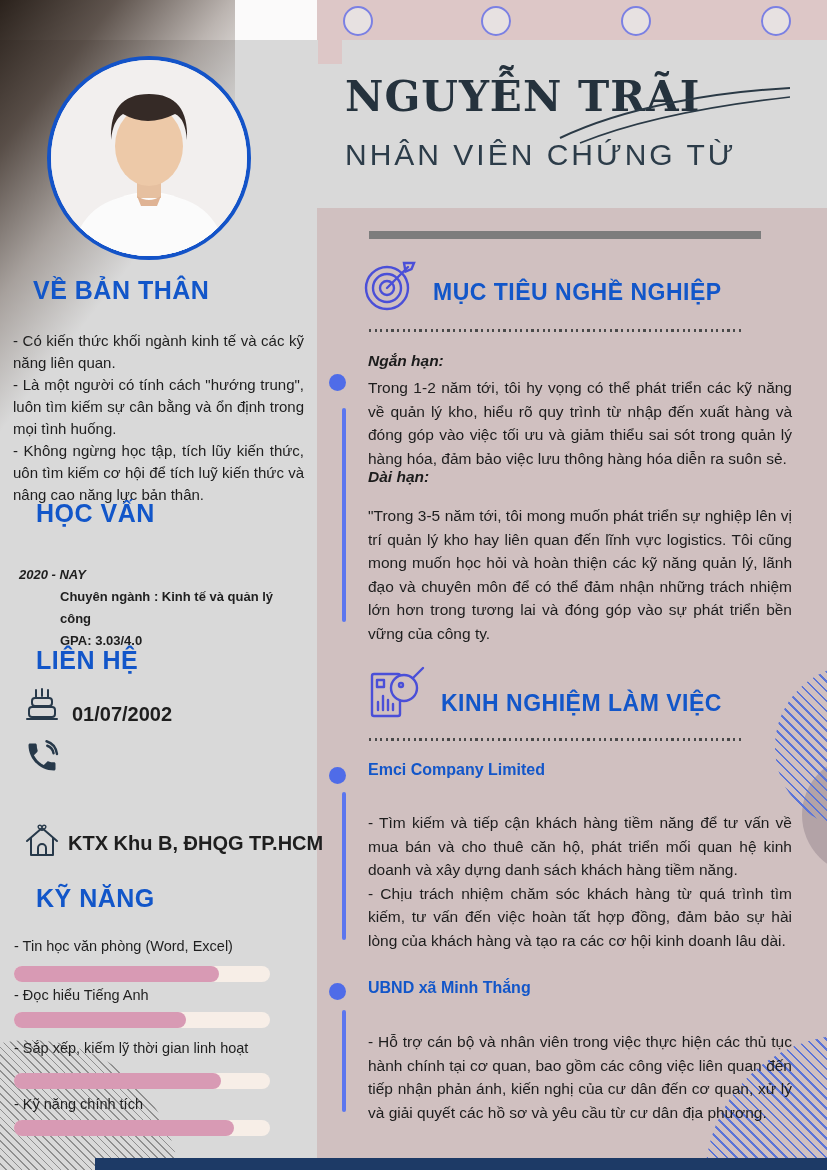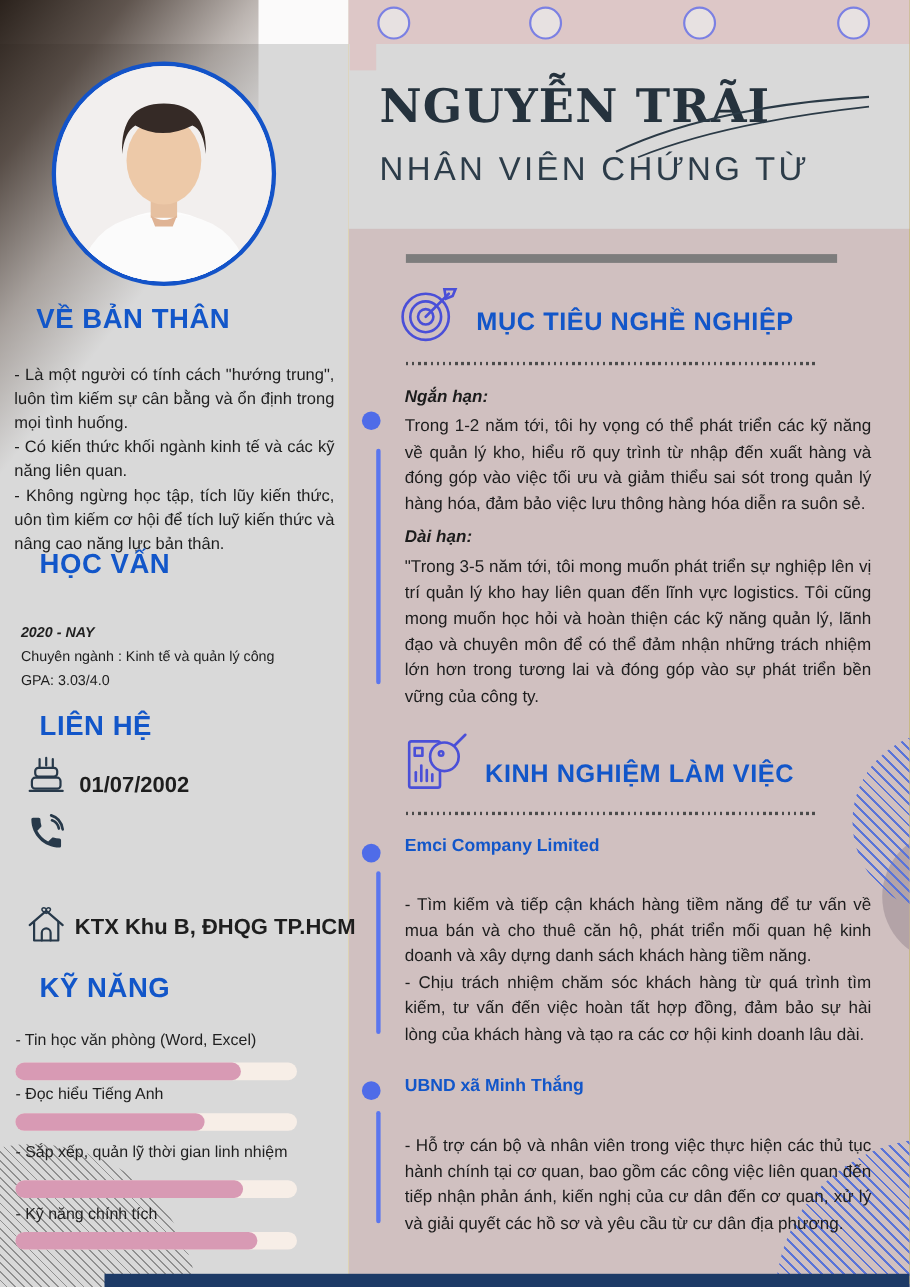--- a/index.html
+++ b/index.html
@@ -1,16 +1,16 @@
 <!DOCTYPE html>
 <html><head>
 <meta charset="utf-8">
 <style>
   html,body{margin:0;padding:0;background:#888;}
-  .page{position:relative;width:827px;height:1170px;margin:0 auto;background:#fde047;
+  .page{position:relative;width:827px;height:1170px;margin:0 auto;background:#fef9c3;
         overflow:hidden;font-family:"Liberation Sans","DejaVu Sans",sans-serif;}
 
   
   .left-col{position:absolute;left:0;top:0;width:317px;height:1170px;background:#d9d9d9;}
   .left-top-white{position:absolute;left:0;top:0;width:317px;height:40px;background:#fbfafa;}
   .right-col{position:absolute;left:317px;top:0;width:510px;height:1170px;background:#d0c0c0;}
   .top-band{position:absolute;left:317px;top:0;width:510px;height:40px;background:#ddc7c7;}
   .name-band{position:absolute;left:317px;top:40px;width:510px;height:168px;background:#d9d9d9;}
   .band-square{position:absolute;left:318px;top:40px;width:24px;height:24px;background:#ddc7c7;}
 
@@ -58,21 +58,21 @@
   .blue-dot{position:absolute;width:17px;height:17px;border-radius:50%;background:#4f6ce8;left:329px;z-index:6;}
   .blue-line{position:absolute;width:4px;background:#5b76ee;left:342px;z-index:6;border-radius:2px;}
   .company{position:absolute;left:368px;color:#1256c9;font-weight:bold;font-size:16px;z-index:6;}
   .role{position:absolute;left:368px;color:#1d1d1d;font-size:15.5px;z-index:6;}
   .role .period{font-style:italic;}
 
   
   .about-txt{position:absolute;left:13px;top:330px;width:291px;z-index:6;}
   .edu-block{position:absolute;left:19px;top:564px;width:280px;z-index:6;font-size:13px;line-height:22px;color:#1e1e1e;}
   .edu-period{font-style:italic;font-weight:bold;}
-  .edu-strong{font-weight:400;}
+  .edu-strong{font-weight:700;margin-left:41px;}
   .contact-txt{position:absolute;color:#1e1e1e;font-size:20px;font-weight:600;z-index:6;}
   .ct1{left:72px;top:703px}.ct2{left:68px;top:832px}
   .c-icon{position:absolute;z-index:6;}
   .ci-cake{left:24px;top:686px}.ci-phone{left:24px;top:739px}.ci-house{left:22px;top:820px}
 
   .skill-label{position:absolute;left:14px;color:#1f1f1f;font-size:14.5px;font-weight:500;z-index:6;}
   .sl1{top:938px}.sl2{top:987px}.sl3{top:1040px}.sl4{top:1096px}
   .skill-track{position:absolute;left:14px;width:256px;height:16px;border-radius:8px;background:#f7eee7;z-index:6;}
   .st1{top:966px}.st2{top:1012px}.st3{top:1073px}.st4{top:1120px}
   .skill-fill{height:16px;border-radius:8px;background:#d89ab4;}
@@ -115,22 +115,22 @@
 
   <div class="cv-name">NGUYỄN TRÃI</div>
   <div class="cv-title">NHÂN VIÊN CHỨNG TỪ</div>
   <svg class="swoosh" width="245" height="58" viewBox="0 0 245 58">
     <path d="M8 52 C 75 20, 165 6, 238 2" stroke="#2b3a46" stroke-width="2" fill="none"></path>
     <path d="M28 57 C 95 30, 175 18, 238 11" stroke="#2b3a46" stroke-width="1.6" fill="none"></path>
   </svg>
 
   <div class="h-blue" style="left:33px;top:276px">VỀ BẢN THÂN</div>
   <div class="about-txt body-txt">
+    <div>-  Có kiến thức khối ngành kinh tế và các kỹ năng liên quan.</div>
     <div>- Là một người có tính cách "hướng trung", luôn tìm kiếm sự cân bằng và ổn định trong mọi tình huống.</div>
-    <div>-  Có kiến thức khối ngành kinh tế và các kỹ năng liên quan.</div>
     <div>-  Không ngừng học tập, tích lũy kiến thức, uôn tìm kiếm cơ hội để tích luỹ kiến thức và nâng cao năng lực bản thân.</div>
   </div>
 
   <div class="h-blue" style="left:36px;top:499px">HỌC VẤN</div>
   <div class="edu-block">
     <div class="edu-period">2020 - NAY</div>
     <div class="edu-strong">Chuyên ngành : Kinh tế và quản lý công</div>
     <div class="edu-strong">GPA: 3.03/4.0</div>
   </div>
 
@@ -163,21 +163,21 @@
 
   <div class="h-blue" style="left:36px;top:884px">KỸ NĂNG</div>
   <div class="skill-label sl1">- Tin học văn phòng (Word, Excel)</div>
   <div class="skill-track st1">
       <div class="skill-fill" style="width: 80%;"></div>
     </div>
   <div class="skill-label sl2">- Đọc hiểu Tiếng Anh</div>
   <div class="skill-track st2">
       <div class="skill-fill" style="width: 67%;"></div>
     </div>
-  <div class="skill-label sl3">- Sắp xếp, quản lỹ thời gian linh nhiệm</div>
+  <div class="skill-label sl3">- Sắp xếp, kiếm lỹ thời gian linh hoạt</div>
   <div class="skill-track st3">
       <div class="skill-fill" style="width: 81%;"></div>
     </div>
   <div class="skill-label sl4">- Kỹ năng chính tích</div>
   <div class="skill-track st4">
       <div class="skill-fill" style="width: 86%;"></div>
     </div>
 
   <div class="grey-divider"></div>
   <svg class="sec-icon obj-icon" width="58" height="58" viewBox="0 0 58 58">
@@ -188,21 +188,21 @@
       <line x1="25" y1="33" x2="46" y2="12"></line>
       <path d="M42 8 l10 0 l-2.5 6 l-6 2.5 z"></path>
     </g>
   </svg>
   <div class="sec-head obj-head">MỤC TIÊU NGHỀ NGHIỆP</div>
   <div class="dotted dot1"></div>
   <div class="blue-dot" style="top:374px"></div>
   <div class="blue-line" style="top:408px;height:214px"></div>
   <div class="r-label" style="top:352px">Ngắn hạn:</div>
   <div class="r-par" style="top:376px">Trong 1-2 năm tới, tôi hy vọng có thể phát triển các kỹ năng về quản lý kho, hiểu rõ quy trình từ nhập đến xuất hàng và đóng góp vào việc tối ưu và giảm thiểu sai sót trong quản lý hàng hóa, đảm bảo việc lưu thông hàng hóa diễn ra suôn sẻ.</div>
-  <div class="r-label" style="top:480px">Dài hạn:</div>
+  <div class="r-label" style="top:468px">Dài hạn:</div>
   <div class="r-par" style="top:504px">"Trong 3-5 năm tới, tôi mong muốn phát triển sự nghiệp lên vị trí quản lý kho hay liên quan đến lĩnh vực logistics. Tôi cũng mong muốn học hỏi và hoàn thiện các kỹ năng quản lý, lãnh đạo và chuyên môn để có thể đảm nhận những trách nhiệm lớn hơn trong tương lai và đóng góp vào sự phát triển bền vững của công ty.</div>
 
   <svg class="sec-icon exp-icon" width="62" height="62" viewBox="0 0 62 62">
     <g stroke="#4a4fd8" stroke-width="2.4" fill="none" stroke-linecap="round" stroke-linejoin="round">
       <rect x="6" y="10" width="28" height="42" rx="2"></rect>
       <rect x="11" y="16" width="7" height="7"></rect>
       <line x1="12" y1="46" x2="12" y2="38"></line>
         <line x1="17" y1="46" x2="17" y2="32"></line>
         <line x1="22" y1="46" x2="22" y2="36"></line>
         <line x1="27" y1="46" x2="27" y2="40"></line>

